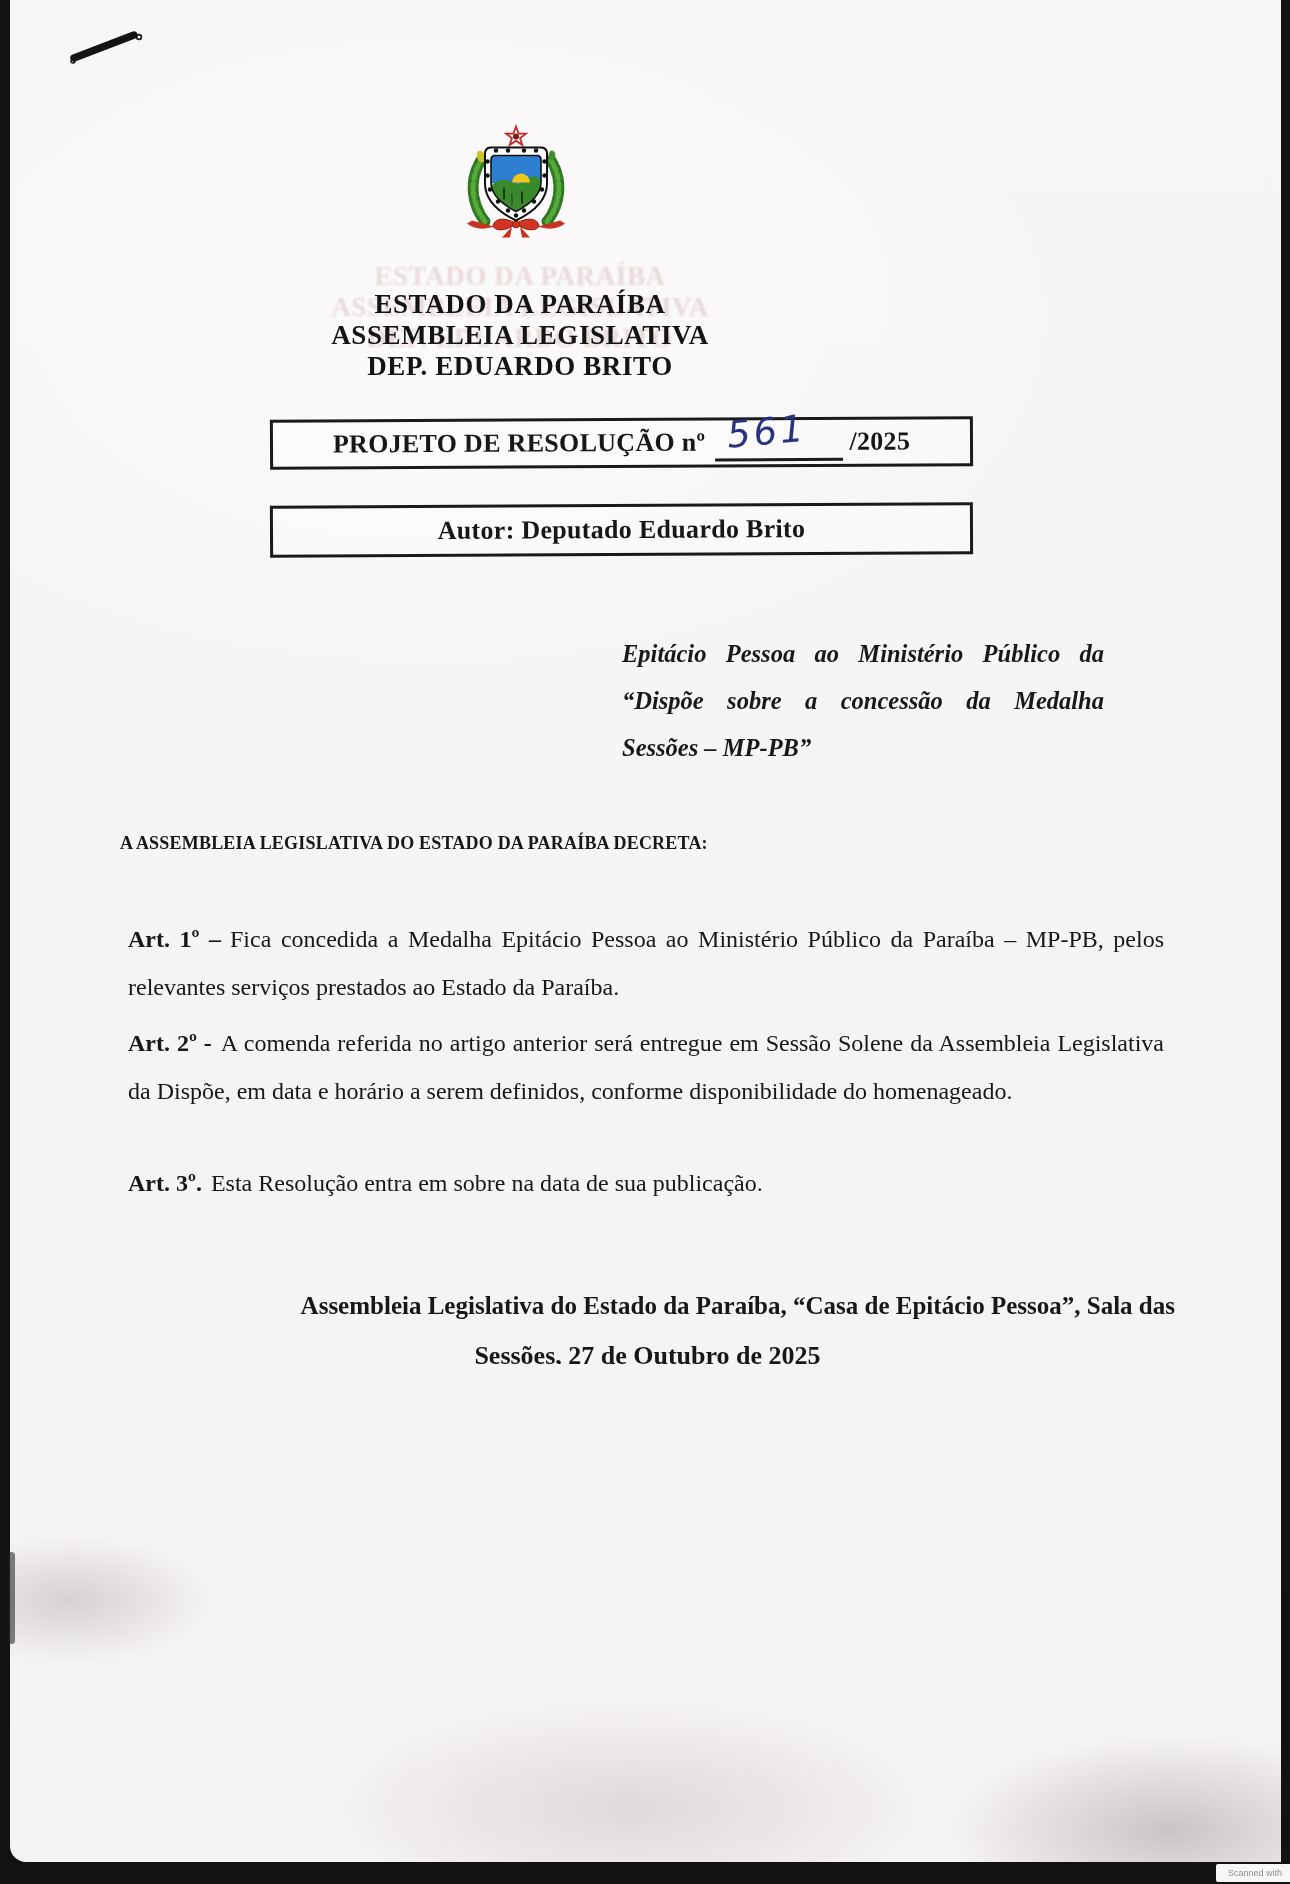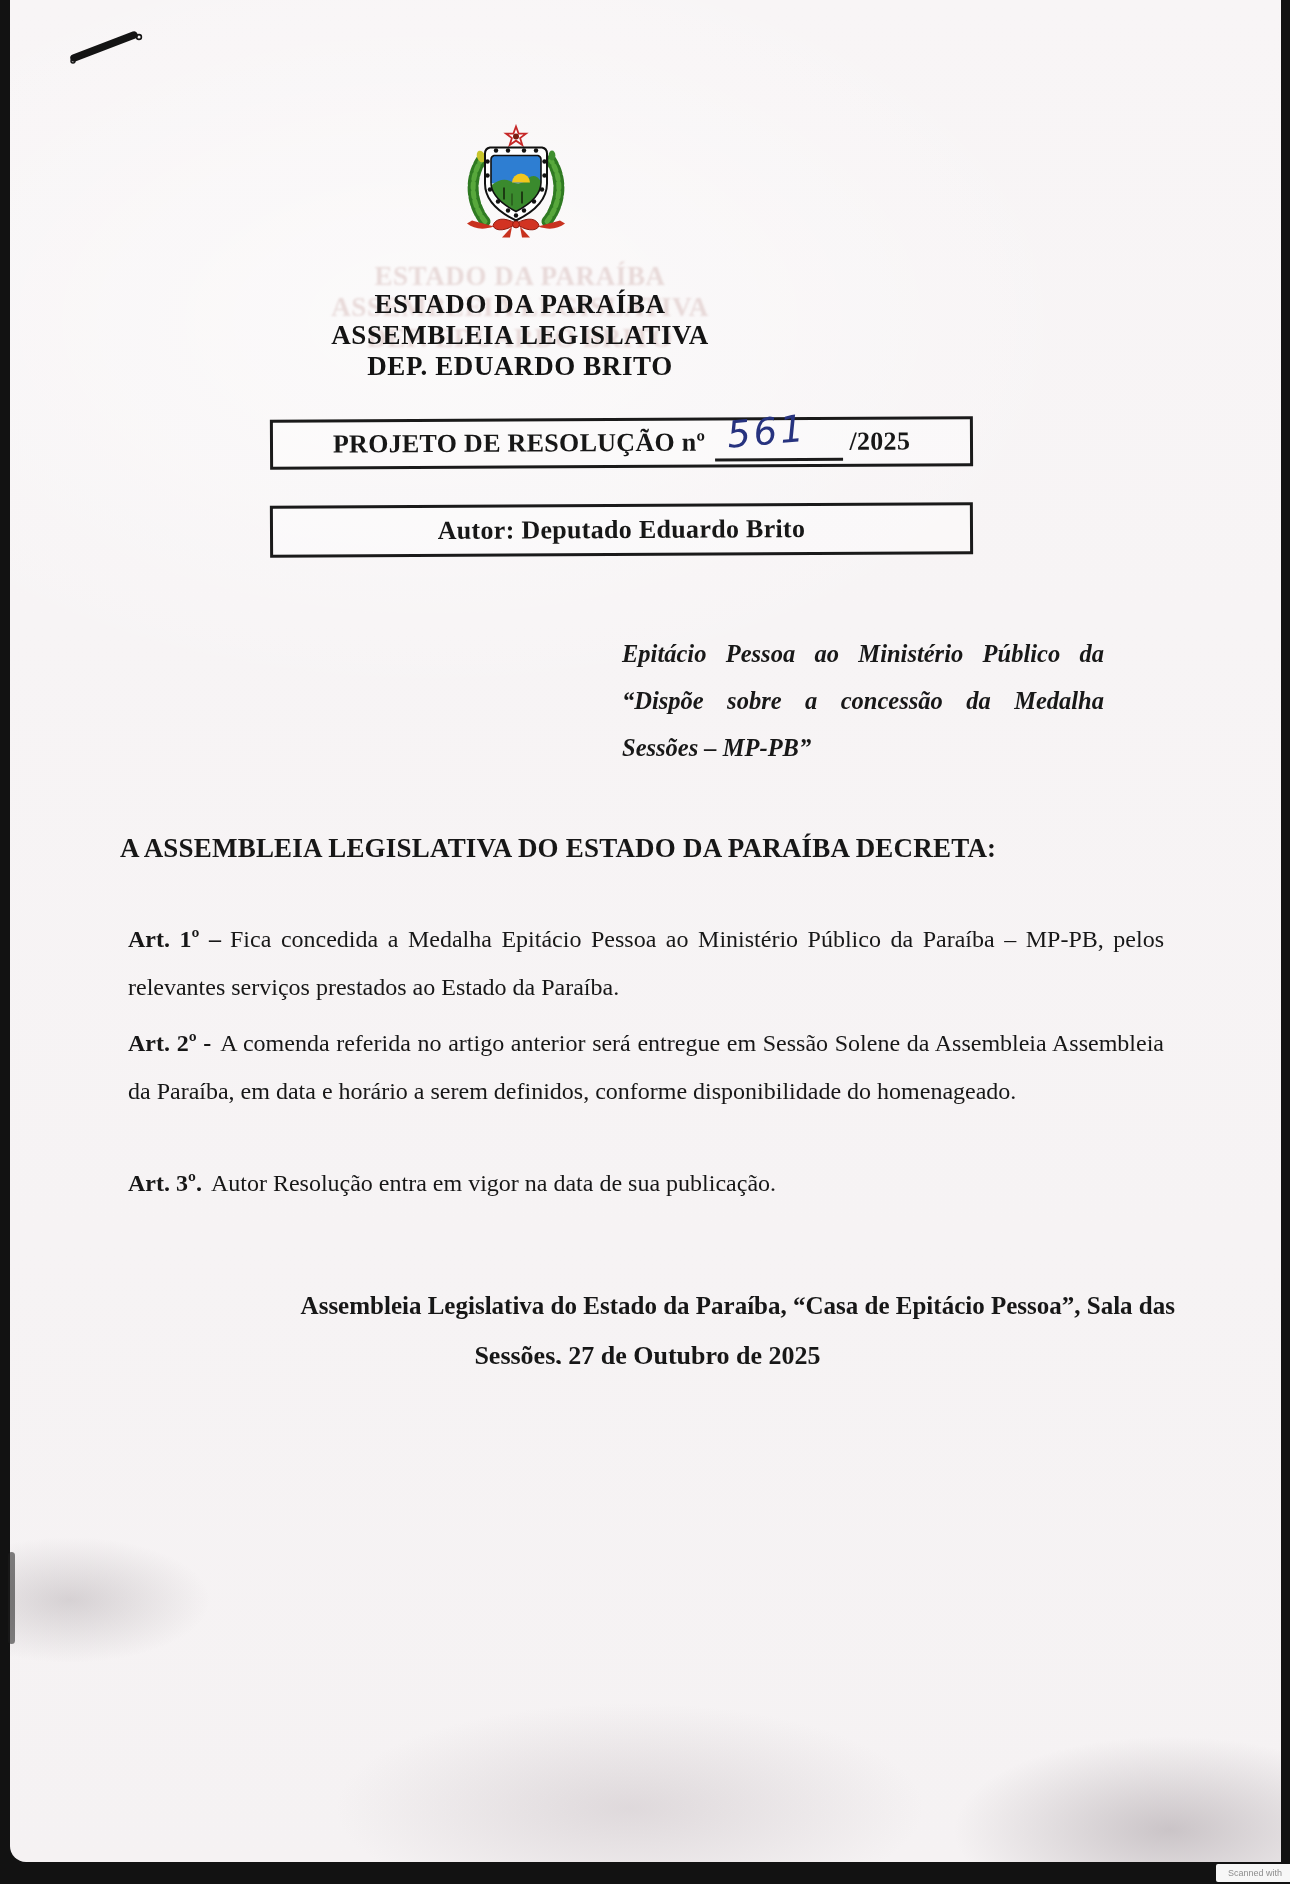--- a/index.html
+++ b/index.html
@@ -45,21 +45,21 @@
   .hand-number{
     position:absolute;left:12px;top:-8px;
     font-family:"DejaVu Sans",sans-serif;font-style:italic;font-size:37px;letter-spacing:3px;
     transform:rotate(-5deg);
   }
   .epigraph{
     position:absolute;left:622px;top:630px;width:482px;z-index:2;
     font-style:italic;font-weight:600;font-size:24.5px;line-height:47px;color:#181818;
   }
   .epigraph .just{text-align:justify;text-align-last:justify;}
-  .decree-line{position:absolute;left:120px;top:833px;font-weight:bold;font-size:27px;letter-spacing:.2px;z-index:2;}
+  .decree-line{position:absolute;left:120px;top:833px;font-weight:bold;font-size:18px;letter-spacing:.2px;z-index:2;}
   .articles{
     position:absolute;left:120px;top:907px;width:1052px;z-index:2;
     font-size:24px;line-height:48px;text-align:justify;
   }
   .articles p{margin:8px;}
   .articles p.art-3{margin-top:44px;text-align:left;}
   .art-label{font-weight:bold;margin-right:9px;}
   .closing-1{position:absolute;left:120px;top:1292px;width:1055px;text-align:right;font-weight:bold;font-size:25px;z-index:2;}
   .closing-2-wrap{position:absolute;left:120px;top:1339px;width:1055px;height:25px;overflow:hidden;z-index:2;}
   .closing-2{text-align:center;font-weight:bold;font-size:26px;line-height:34px;}
@@ -167,24 +167,24 @@
     <div>Sessões – MP-PB”</div>
   </div>
 
   <div class="decree-line">A ASSEMBLEIA LEGISLATIVA DO ESTADO DA PARAÍBA DECRETA:</div>
 
   <div class="articles">
     <p>
       <span class="art-label">Art. 1º –</span><span>Fica concedida a Medalha Epitácio Pessoa ao Ministério Público da Paraíba – MP-PB, pelos relevantes serviços prestados ao Estado da Paraíba.</span>
     </p>
     <p>
-      <span class="art-label">Art. 2º -</span><span>A comenda referida no artigo anterior será entregue em Sessão Solene da Assembleia Assembleia da Paraíba, em data e horário a serem definidos, conforme disponibilidade do homenageado.</span>
+      <span class="art-label">Art. 2º -</span><span>A comenda referida no artigo anterior será entregue em Sessão Solene da Assembleia Legislativa da Dispõe, em data e horário a serem definidos, conforme disponibilidade do homenageado.</span>
     </p>
     <p class="art-3">
-      <span class="art-label">Art. 3º.</span><span>Autor Resolução entra em vigor na data de sua publicação.</span>
+      <span class="art-label">Art. 3º.</span><span>Esta Resolução entra em sobre na data de sua publicação.</span>
     </p>
   </div>
 
   <div class="closing-1">Assembleia Legislativa do Estado da Paraíba, “Casa de Epitácio Pessoa”, Sala das</div>
 
   <div class="closing-2-wrap">
     <div class="closing-2">Sessões, 27 de Outubro de 2025</div>
   </div>
 
   <div class="scan-badge">

